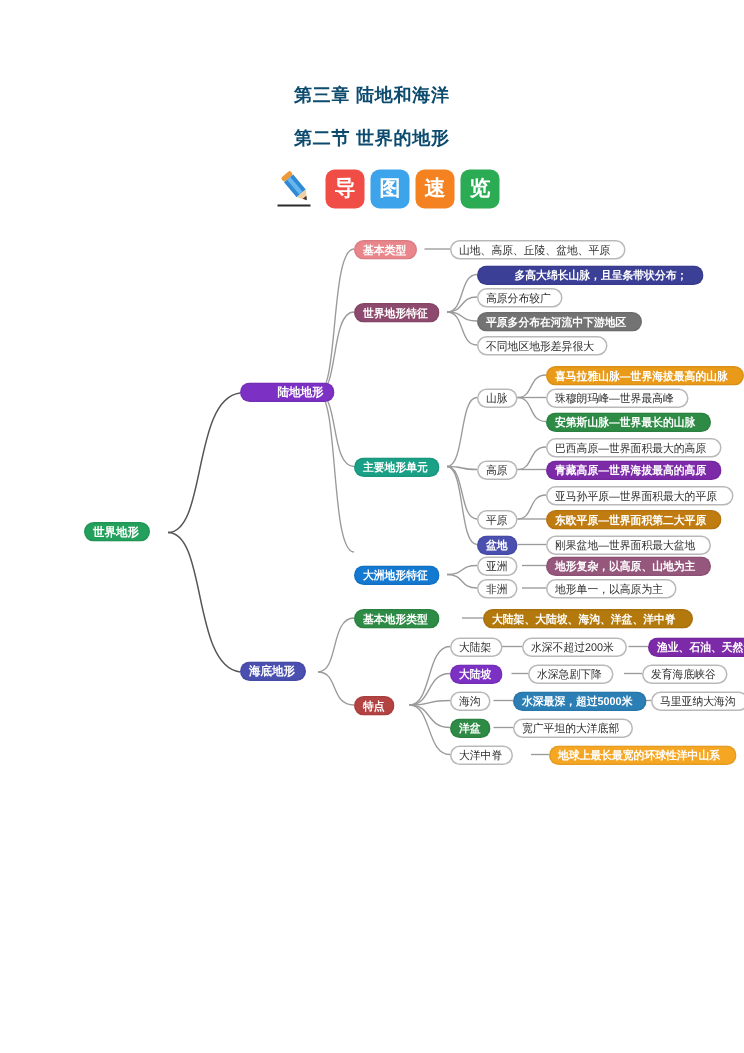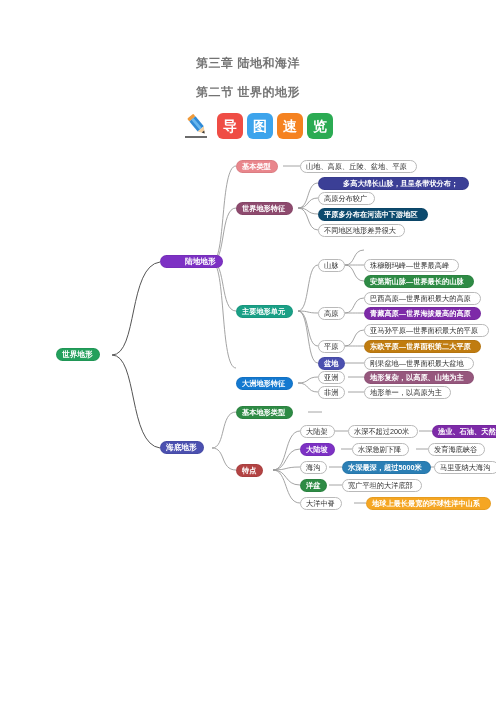--- a/index.html
+++ b/index.html
@@ -5,21 +5,21 @@
   html,body{margin:0;padding:0;}
   body{
     width:496px;height:702px;background:#ffffff;
     font-family:"Liberation Sans","DejaVu Sans",sans-serif;
     -webkit-font-smoothing:antialiased;
   }
   #page{position:relative;width:496px;height:702px;overflow:hidden;background:#fff;}
 
   
   .hdr{position:absolute;left:0;right:0;text-align:center;}
-  .hdr-line{font-size:12px;font-weight:bold;color:#737373;letter-spacing:.5px;}
+  .hdr-line{font-size:12px;font-weight:bold;color:#0c4a6e;letter-spacing:.5px;}
   #title1{top:55px;}
   #title2{top:84px;}
 
   
   #icon-row{position:absolute;left:183px;top:112px;display:flex;align-items:center;gap:4px;}
   .app-icon{width:26px;height:26px;border-radius:6px;display:flex;align-items:center;
     justify-content:center;color:#fff;font-size:14px;font-weight:bold;line-height:1;
     font-family:"DejaVu Sans",sans-serif;}
   .ic-red{background:#ef4d45;}
   .ic-blue{background:#3da4ec;}
@@ -51,21 +51,21 @@
   .filled{border:1px solid rgba(0,0,0,.06);color:#fff;}
 
   
   .c-green   {background:#23a05c;}
   .c-pink    {background:#e9868c;}
   .c-plum    {background:#8e4a6e;}
   .c-teal    {background:#1aa086;}
   .c-brightblue{background:#1479d0;}
   .c-orange  {background:#e89a18;}
   .c-navy    {background:#3b3f96;}
-  .c-seagreen{background:#0c4a6e;}
+  .c-seagreen{background:#737373;}
   .c-violet  {background:#7d31c4;}
   .c-gold    {background:#c07c10;}
   .c-indigo  {background:#4b50b0;}
   .c-mauve   {background:#96577d;}
   .c-dkgreen {background:#2e8b45;}
   .c-darkgold{background:#b4790d;}
   .c-magenta {background:#7d2aa8;}
   .c-steel   {background:#2b7fb5;}
   .c-amber   {background:#f5a623;}
   .c-crimson {background:#b34343;}
@@ -200,20 +200,23 @@
       <span>不同地区地形差异很大</span>
     </div>
 
     <div class="node filled c-teal fs8" style="left:236px;top:155px;">
       <span>主要地形单元</span>
     </div>
 
     <div class="node plain fs8" style="left:318px;top:109px;">
       <span>山脉</span>
     </div>
+    <div class="node filled c-orange fs8" style="left:364px;top:94px;">
+      <span>喜马拉雅山脉—世界海拔最高的山脉</span>
+    </div>
     <div class="node plain fs8" style="left:364px;top:109px;">
       <span>珠穆朗玛峰—世界最高峰</span>
     </div>
     <div class="node filled c-dkgreen fs8" style="left:364px;top:125px;">
       <span>安第斯山脉—世界最长的山脉</span>
     </div>
 
     <div class="node plain fs8" style="left:318px;top:157px;">
       <span>高原</span>
     </div>
@@ -253,20 +256,23 @@
     <div class="node plain fs8" style="left:318px;top:236px;">
       <span>非洲</span>
     </div>
     <div class="node plain fs8" style="left:364px;top:236px;">
       <span>地形单一，以高原为主</span>
     </div>
 
     <div class="node filled c-dkgreen fs8" style="left:236px;top:256px;">
       <span>基本地形类型</span>
     </div>
+    <div class="node filled c-darkgold fs8" style="left:322px;top:256px;">
+      <span>大陆架、大陆坡、海沟、洋盆、洋中脊</span>
+    </div>
 
     <div class="node filled c-crimson fs8" style="left:236px;top:314px;">
       <span>特点</span>
     </div>
 
     <div class="node plain fs8" style="left:300px;top:275px;text-align:right;">
       <span>大陆架</span>
     </div>
     <div class="node plain fs8" style="left:348px;top:275px;">
       <span>水深不超过200米</span>

